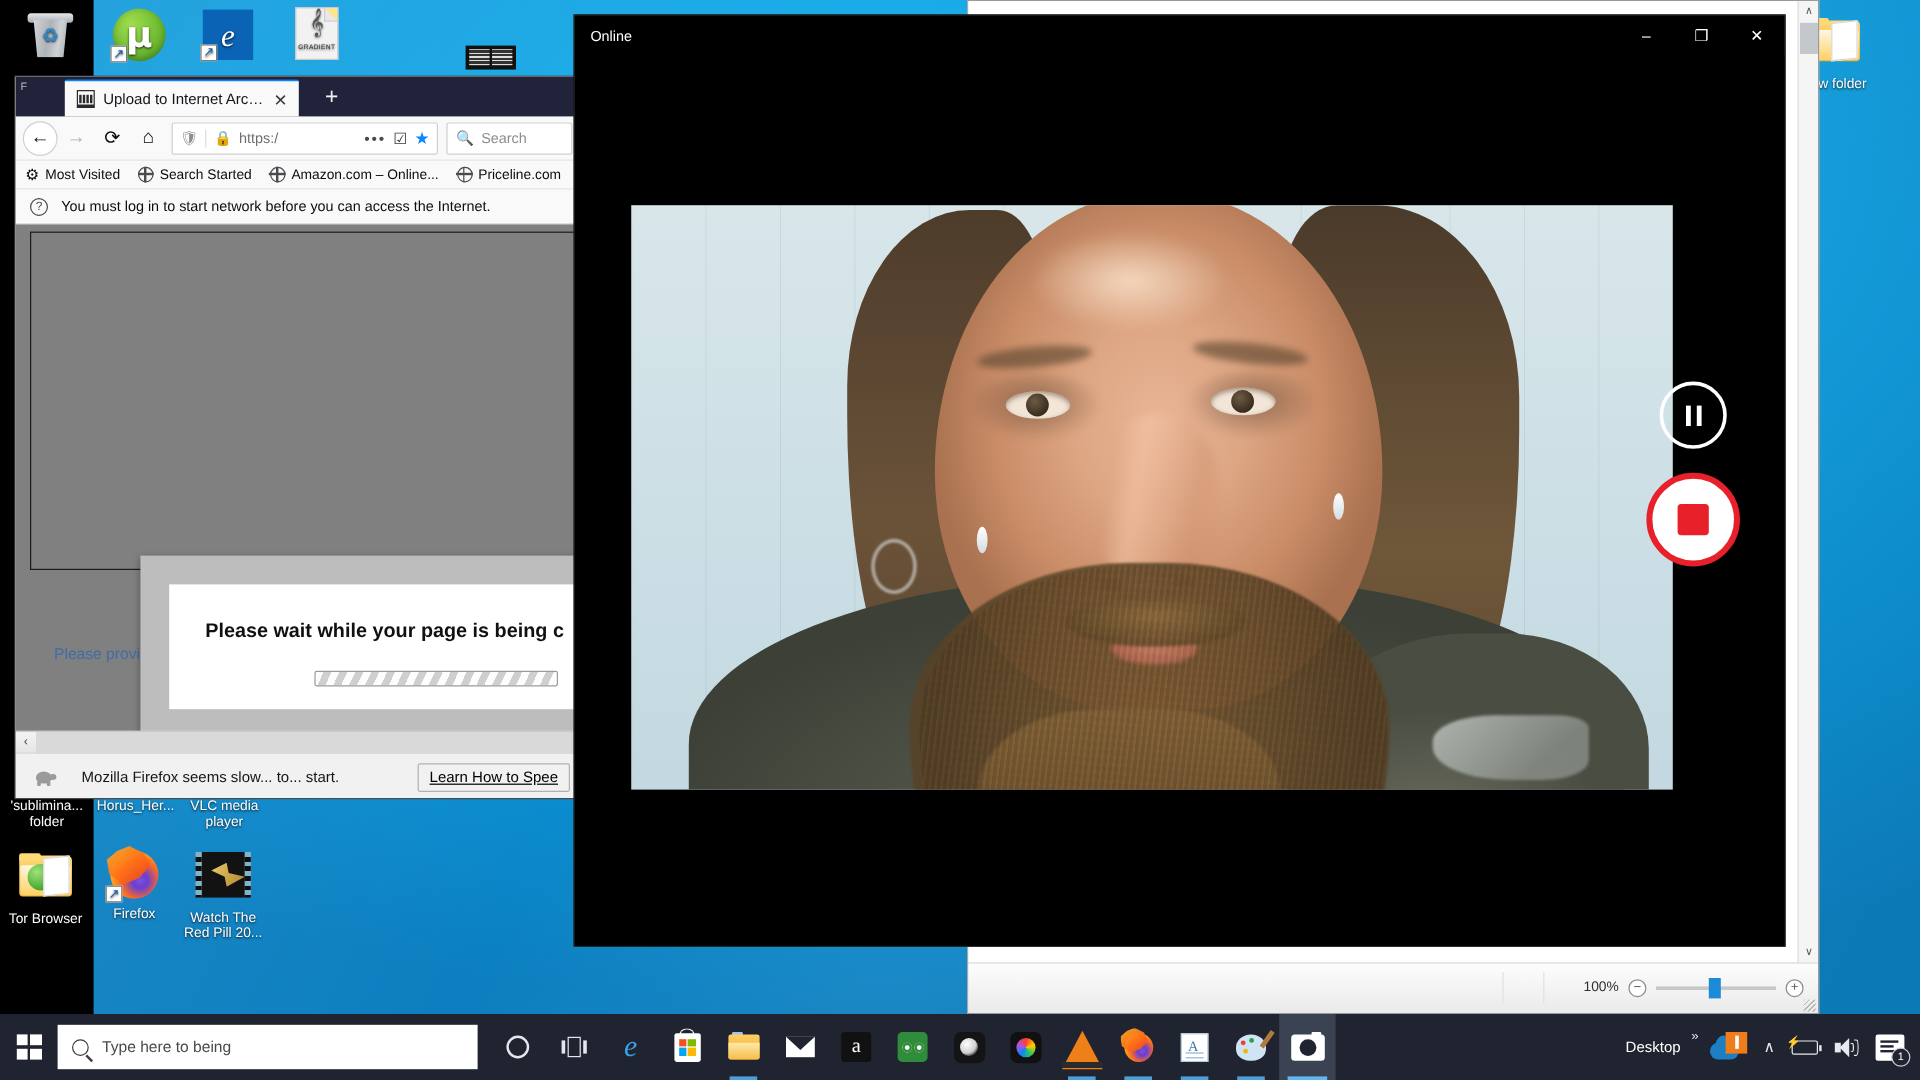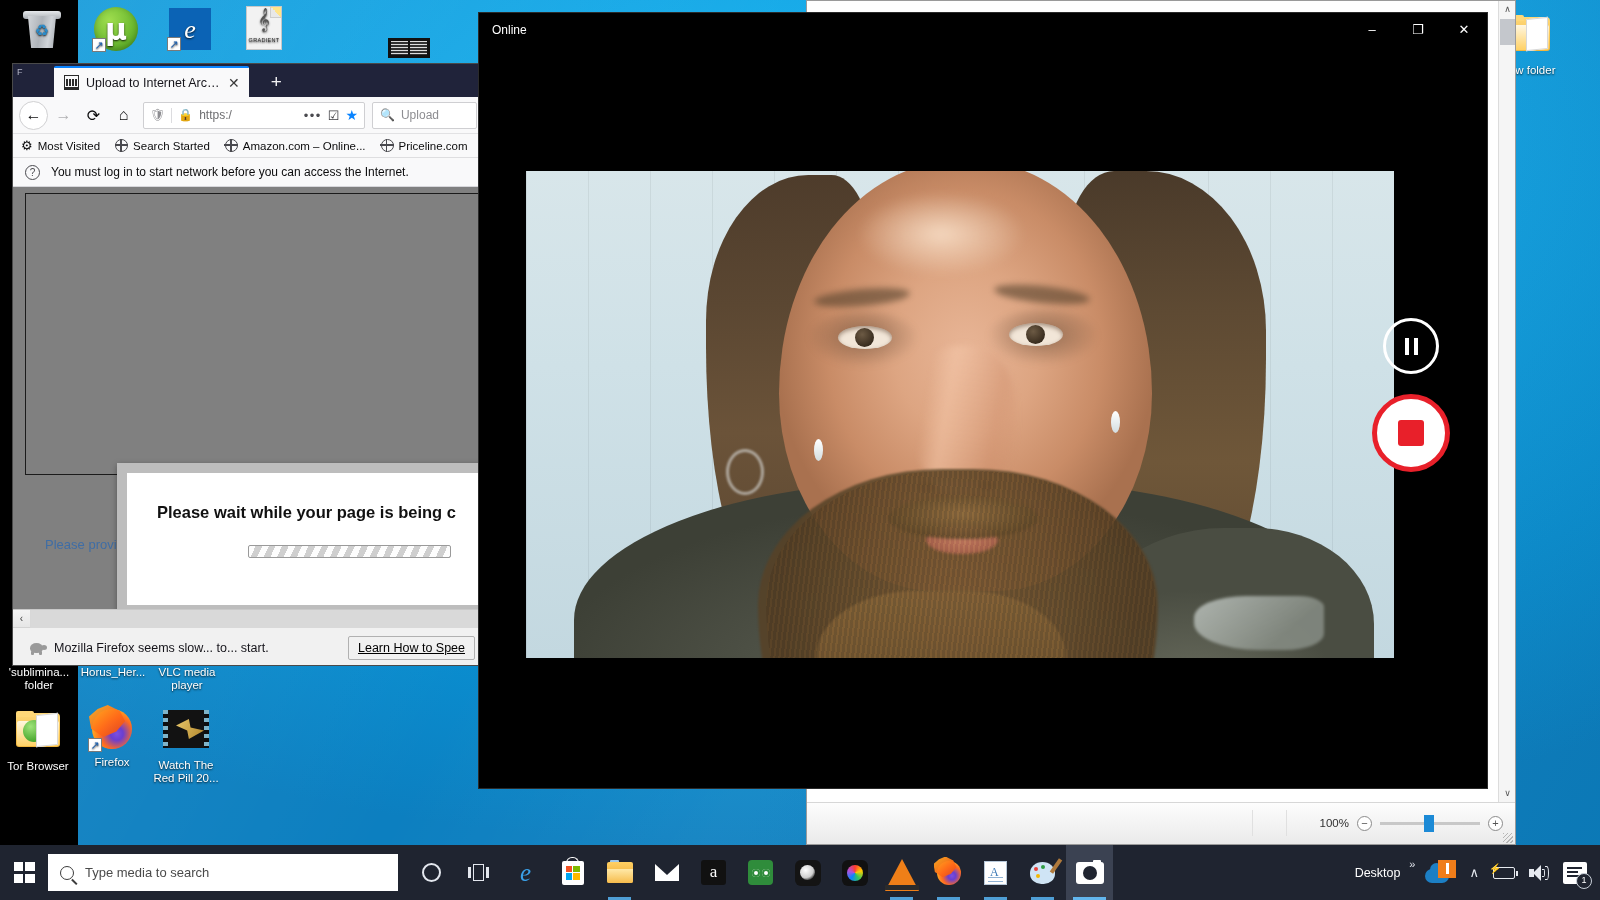--- a/index.html
+++ b/index.html
@@ -258,21 +258,21 @@
   .feedback{
     position:absolute; left:0; right:0; top:348px; text-align:center;
     color:#3f6da5; font-size:13px; line-height:20px; padding:0 14px;
   }
   .feedback a{ color:#3f6da5; text-decoration:none; cursor:pointer;}
   .feedback .dash{ color:#2e4f78; padding:0 6px;}
 
   
   .modal{
     position:absolute; left:104px; top:276px; width:445px; height:152px;
-    background:#bdbdbd; padding:10px;
+    background:#bdbdbd; padding:24px;
     box-shadow:0 2px 6px rgba(0,0,0,.35);
   }
   .modal .inner{ background:#fff; width:100%; height:100%; position:relative;}
   .modal h2{
     position:absolute; left:30px; top:30px; right:6px;
     font-size:16.5px; font-weight:bold; color:#111; white-space:nowrap; overflow:hidden;
   }
   .modal .bar{
     position:absolute; left:121px; top:72px; width:203px; height:13px;
     border:1px solid #9a9a9a; border-radius:2px;
@@ -291,21 +291,21 @@
   .ff-hscroll{
     height:18px; background:linear-gradient(180deg,#f3f3f3,#e6e6e6);
     border-bottom:1px solid #d3d3d3; display:flex; align-items:center;
   }
   .ff-hscroll .arrow{
     width:18px;height:18px; text-align:center; line-height:17px; font-size:10px; color:#3a3a3a;
     border-right:1px solid #d8d8d8; cursor:pointer;
   }
   .ff-hscroll .trough{ flex:1; height:18px; background:#d9d9d9;}
   .ff-slowrow{
-    display:flex; align-items:center; gap:8px; padding:8px 8px 0 14px; font-size:12.5px; color:#15141a;
+    display:flex; align-items:center; gap:22px; padding:8px 8px 0 14px; font-size:12.5px; color:#15141a;
   }
   .turtle{
     width:19px;height:13px; position:relative;
   }
   .turtle .shell{ position:absolute;left:3px;top:1px;width:13px;height:10px;border-radius:50% 50% 45% 45%;background:#9a9a9a;}
   .turtle .head{ position:absolute;right:-1px;top:3px;width:6px;height:5px;border-radius:50%;background:#9a9a9a;}
   .turtle .leg{ position:absolute;bottom:0;width:3px;height:4px;background:#9a9a9a;border-radius:1px;}
   .learnbtn{
     margin-left:auto; background:#f1f1f1; border:1px solid #b1b1b1; border-radius:2px;
     font-size:12.5px; padding:4px 9px; cursor:pointer; white-space:nowrap;
@@ -775,21 +775,21 @@
       <span>🛡</span>
       <span class="sep"></span>
       <span>🔒</span>
       <span class="scheme">https:/</span>
       <span class="dots">•••</span>
       <span class="pocket">☑</span>
       <span class="star">★</span>
     </div>
     <div class="searchbar">
       <span>🔍</span>
-      <span>Upload</span>
+      <span>Search</span>
     </div>
   </div>
 
   <div class="ff-bookmarks">
     <div class="bmk">
       <span class="gear">⚙</span>
       <span>Most Visited</span>
     </div>
     <div class="bmk">
       <span class="gicon"></span>
@@ -903,21 +903,21 @@
   <div class="startbtn">
     <span class="winlogo">
         <i></i>
         <i></i>
         <i></i>
         <i></i>
       </span>
   </div>
   <div class="searchbox">
     <span class="mag"></span>
-    <span>Type media to search</span>
+    <span>Type here to being</span>
   </div>
 
   <div class="tbicons">
     <div class="tbi">
         <span class="cortana"></span>
       </div>
     <div class="tbi">
       <span class="taskview">
           <span class="l"></span>
           <span class="m"></span>

